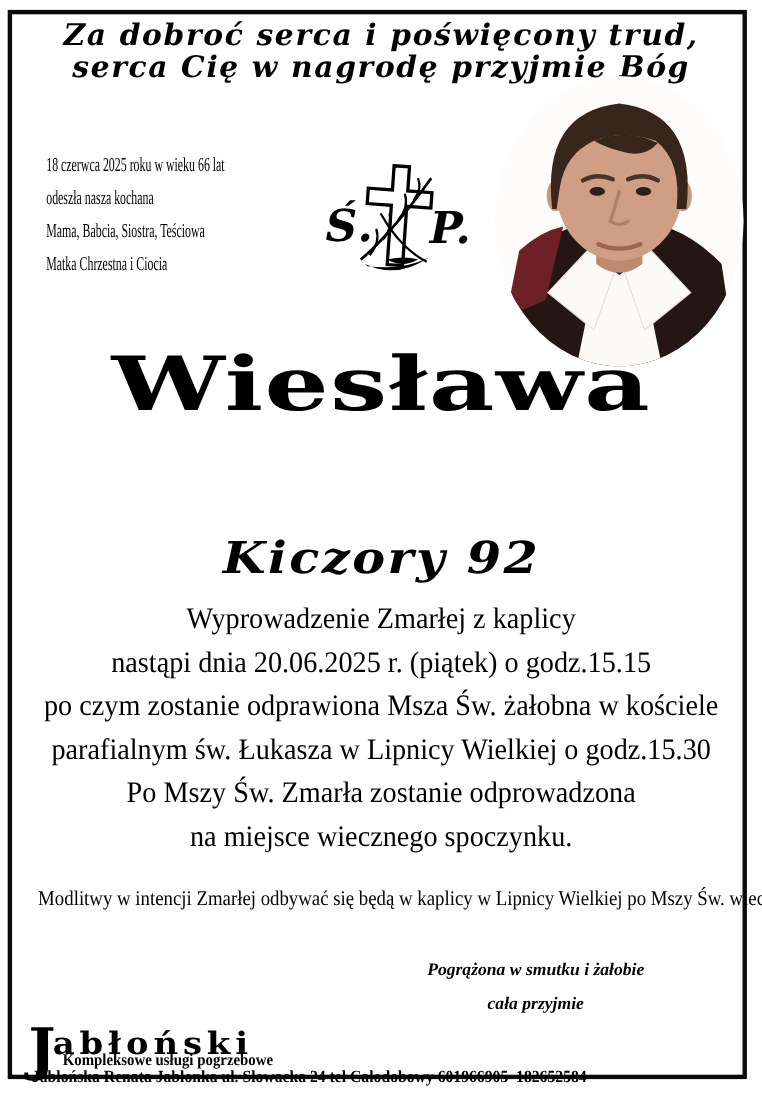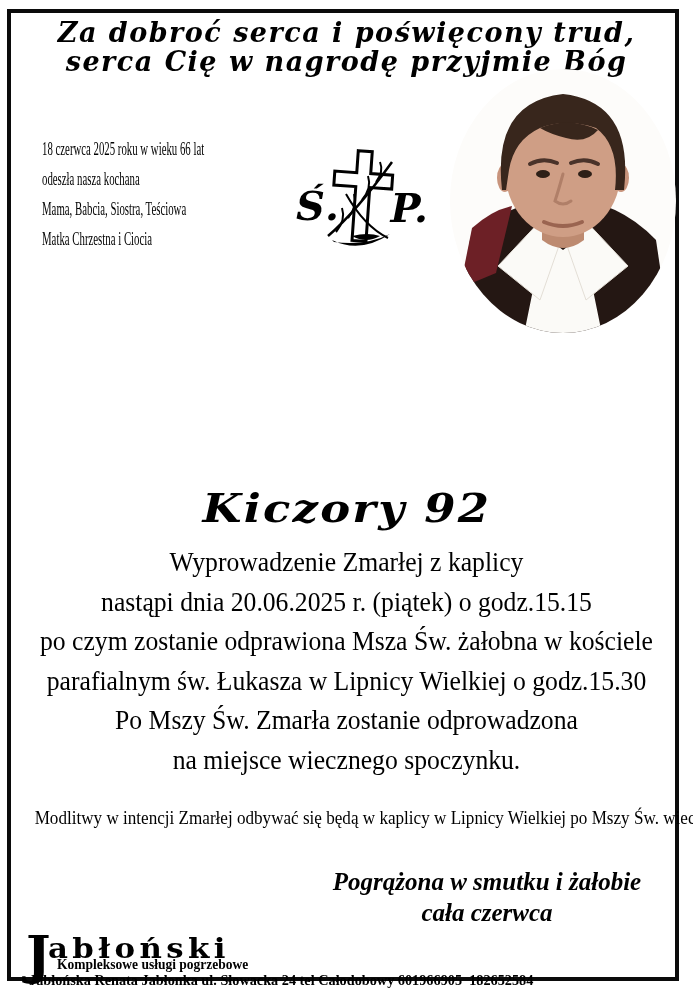--- a/index.html
+++ b/index.html
@@ -53,21 +53,21 @@
     font-size:27px; line-height:39.5px;
     transform:scaleX(0.95); transform-origin:center top;
   }
   .prayer {
     position:absolute; top:806px; left:0; width:100%; text-align:center;
     font-size:19px; line-height:24px; white-space:nowrap;
     transform:scaleX(0.90); transform-origin:center top;
   }
   .farewell {
     position:absolute; left:287px; top:866px; width:400px; text-align:center;
-    font-weight:bold; font-style:italic; font-size:25px; line-height:31px;
+    font-weight:bold; font-style:italic; font-size:16px; line-height:31px;
   }
   .brand { position:absolute; left:26px; top:933px; display:flex; align-items:flex-start; }
   .brand-j {
     font-family:"DejaVu Serif", serif; font-weight:bold; font-size:52px; line-height:44px;
   }
   .brand-rest {
     display:inline-block; font-family:"DejaVu Serif", serif; font-weight:bold;
     font-size:28px; line-height:30px; letter-spacing:4px; margin-top:1px; margin-left:-3px;
     transform:scaleX(1.1); transform-origin:left top;
   }
@@ -138,40 +138,43 @@
       <path d="M92 60 Q122 48 150 62 Q138 76 118 70 Q102 66 92 60 Z" fill="#38261c"></path>
       <path d="M82 96 Q95 89 109 95" fill="none" stroke="#4a332a" stroke-width="4" stroke-linecap="round"></path>
       <path d="M123 95 Q137 89 150 96" fill="none" stroke="#4a332a" stroke-width="4" stroke-linecap="round"></path>
       <ellipse cx="95" cy="106" rx="7" ry="4" fill="#2e2018"></ellipse>
       <ellipse cx="137" cy="106" rx="7" ry="4" fill="#2e2018"></ellipse>
       <path d="M115 106 Q110 124 107 133 Q115 139 123 133" fill="none" stroke="#b07f68" stroke-width="3" stroke-linecap="round"></path>
       <path d="M96 154 Q115 162 134 154" fill="none" stroke="#9a6450" stroke-width="4" stroke-linecap="round"></path>
     </g>
   </svg>
 
+  <div class="center-row first-name-row">
+    <span class="first-name">Wiesława</span>
+  </div>
 
 
   <div class="center-row address-row">
     <span class="address">Kiczory 92</span>
   </div>
 
   <div class="announcement">
     <div>Wyprowadzenie Zmarłej z kaplicy</div>
     <div>nastąpi dnia 20.06.2025 r. (piątek) o godz.15.15</div>
     <div>po czym zostanie odprawiona Msza Św. żałobna w kościele</div>
     <div>parafialnym św. Łukasza w Lipnicy Wielkiej o godz.15.30</div>
     <div>Po Mszy Św. Zmarła zostanie odprowadzona</div>
     <div>na miejsce wiecznego spoczynku.</div>
   </div>
 
   <div class="prayer">Modlitwy w intencji Zmarłej odbywać się będą w kaplicy w Lipnicy Wielkiej po Mszy Św. wieczornej.</div>
 
   <div class="farewell">
     <div>Pogrążona w smutku i żałobie</div>
-    <div>cała czerwca</div>
+    <div>cała przyjmie</div>
   </div>
 
   <div class="brand">
     <span class="brand-j">J</span>
     <span class="brand-rest">abłoński</span>
   </div>
   <div class="tagline">Kompleksowe usługi pogrzebowe</div>
   <div class="contact">Jabłońska Renata Jabłonka ul. Słowacka 24 tel Całodobowy 601966905  182652584</div>
 
 </div>

